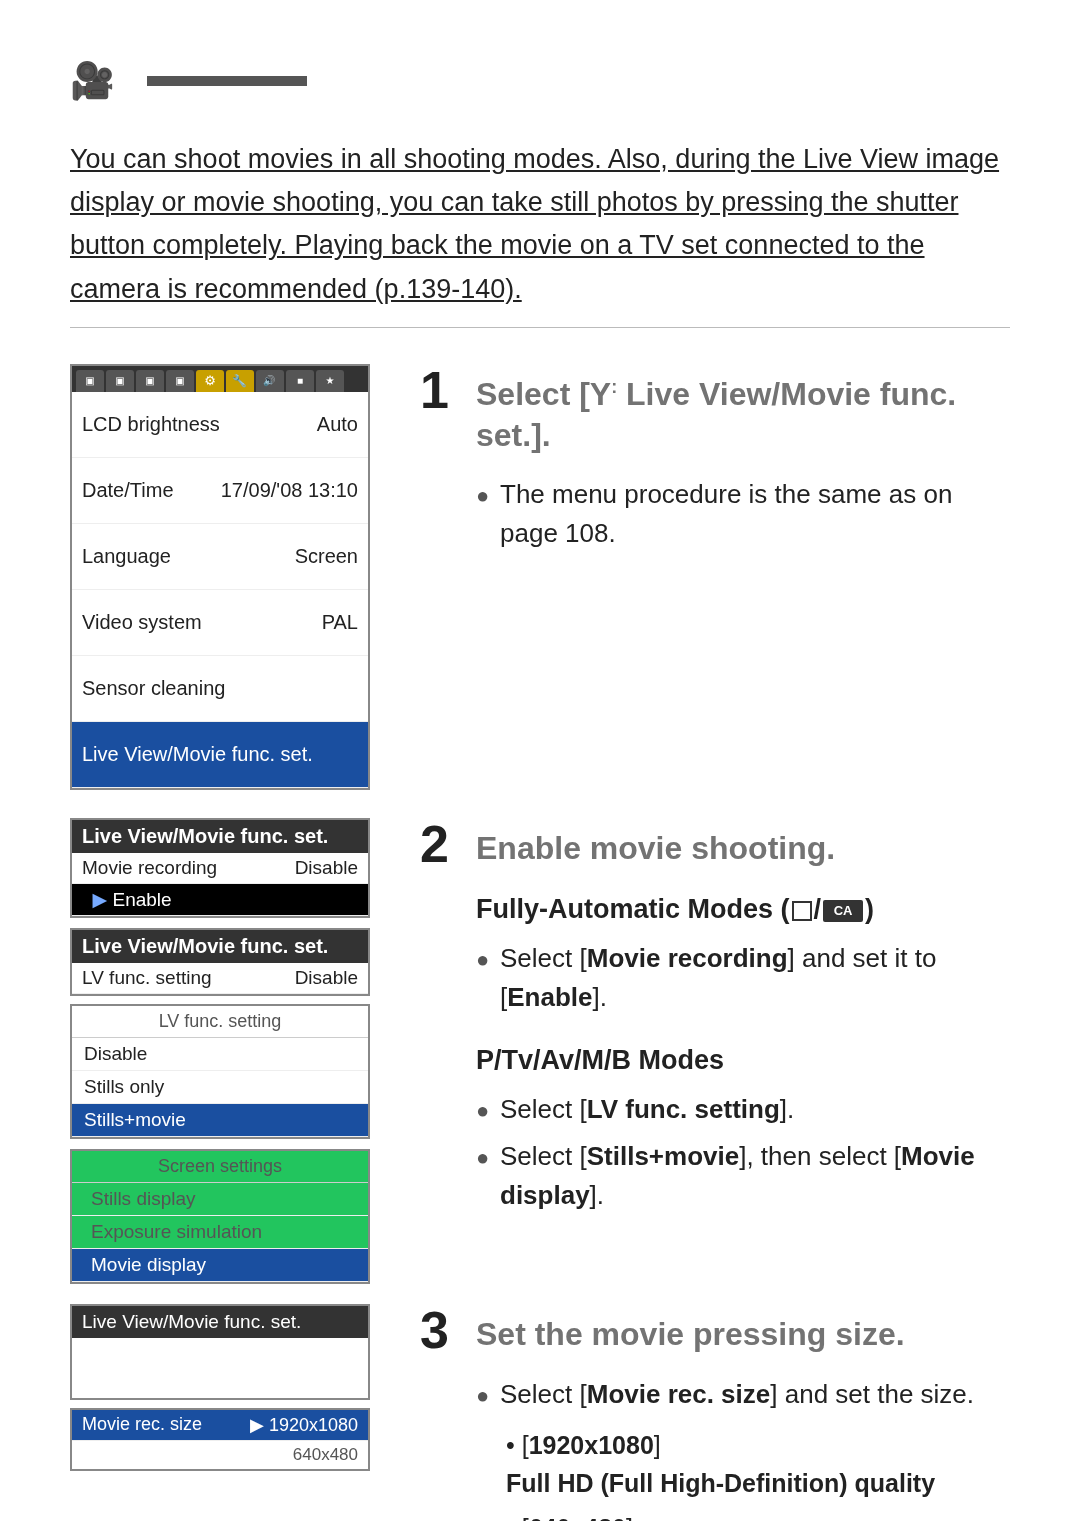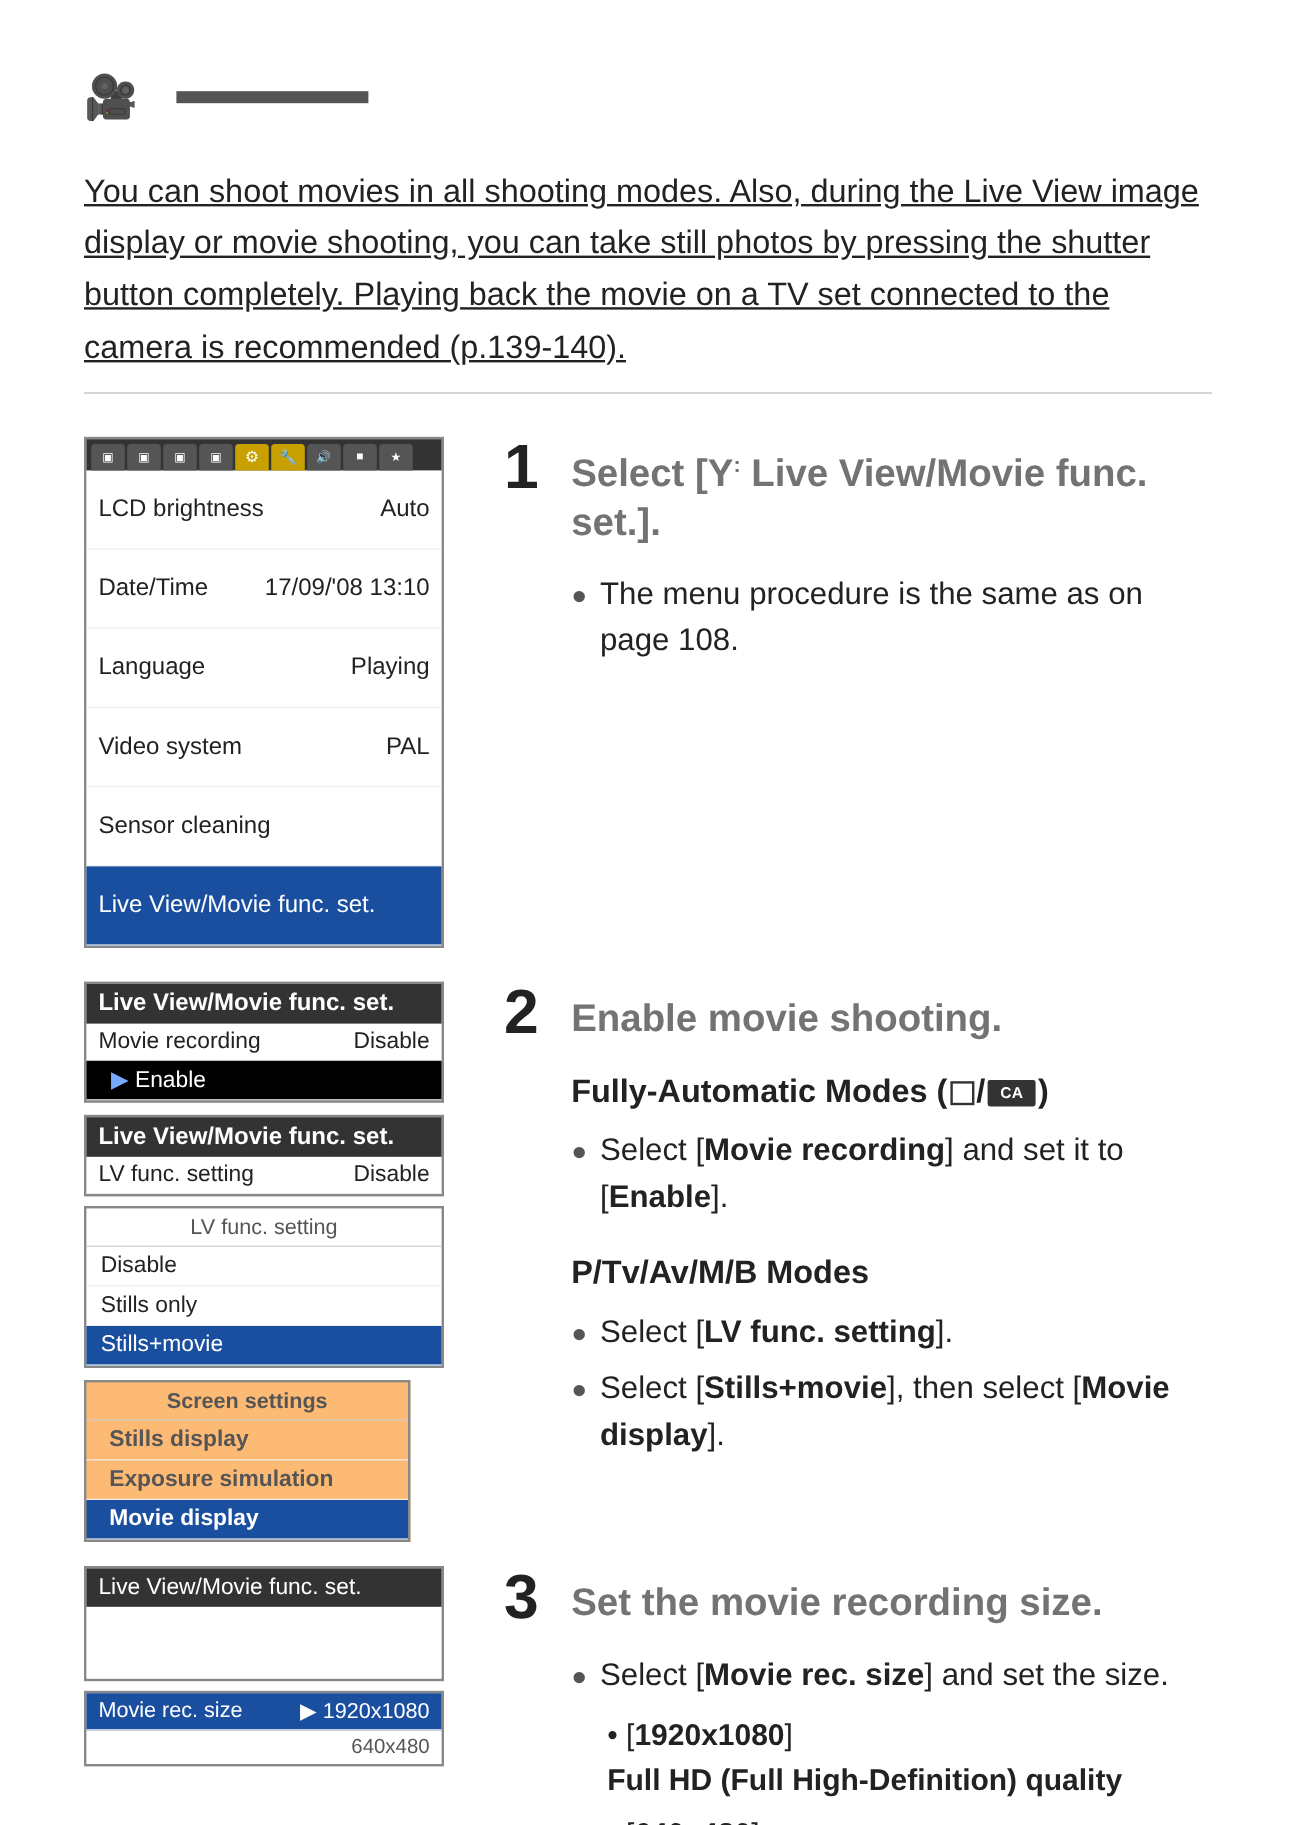--- a/index.html
+++ b/index.html
@@ -172,24 +172,23 @@
       font-size: 19px;
     }
     .submenu-row.highlighted {
       background: #000000;
       color: #fff;
     }
 
     
     .screen-settings-box {
       border: 2px solid #888;
-      background: #fdba74;
-      width: 272px;
-      font-size: 19px;
-      font-weight: bold;
+      background: #22c55e;
+      width: 300px;
+      font-size: 19px;
     }
     .screen-settings-title {
       text-align: center;
       padding: 5px;
       border-bottom: 1px solid #ccc;
       color: #555;
       font-size: 18px;
     }
     .screen-settings-item {
       padding: 5px 19px;
@@ -389,21 +388,21 @@
         <div class="camera-menu-row">
           <span class="row-label">LCD brightness</span>
           <span class="row-value">Auto</span>
         </div>
         <div class="camera-menu-row">
           <span class="row-label">Date/Time</span>
           <span class="row-value">17/09/'08 13:10</span>
         </div>
         <div class="camera-menu-row">
           <span class="row-label">Language</span>
-          <span class="row-value">Playing</span>
+          <span class="row-value">Screen</span>
         </div>
         <div class="camera-menu-row">
           <span class="row-label">Video system</span>
           <span class="row-value">PAL</span>
         </div>
         <div class="camera-menu-row">
           <span class="row-label">Sensor cleaning</span>
           <span class="row-value"></span>
         </div>
         <div class="camera-menu-row highlighted">
@@ -512,21 +511,21 @@
           <span>Movie rec. size</span>
           <span>▶ 1920x1080</span>
         </div>
         <div class="movie-size-option">640x480</div>
       </div>
     </div>
 
     <div class="step-instructions">
       <div class="step-header">
         <span class="step-number">3</span>
-        <span class="step-title">Set the movie recording size.</span>
+        <span class="step-title">Set the movie pressing size.</span>
       </div>
       <div class="step-body">
         <div class="main-bullet">
           <span class="bullet-dot">●</span>
           <span class="bullet-text">Select [<strong>Movie rec. size</strong>] and set the size.</span>
         </div>
         <div class="sub-bullets-list">
           <div class="sub-bullet-item">
             [<strong>1920x1080</strong>]<br>
             <strong>Full HD (Full High-Definition) quality</strong>

